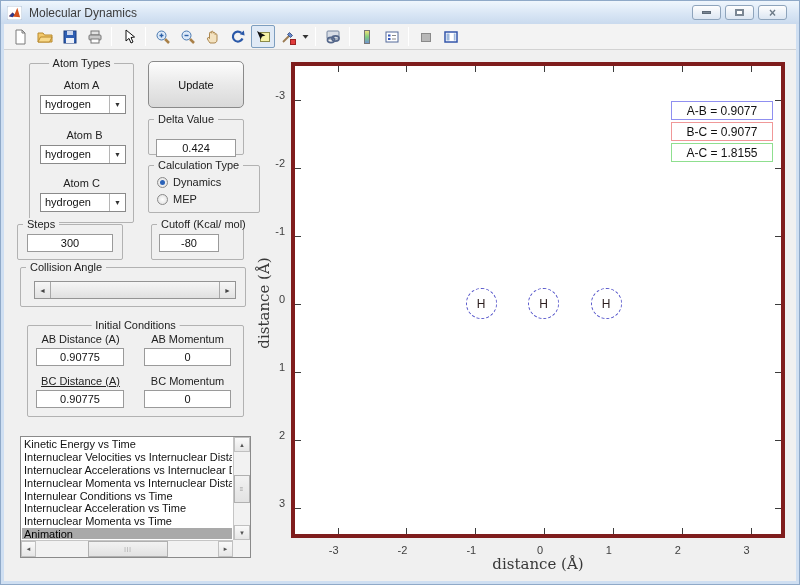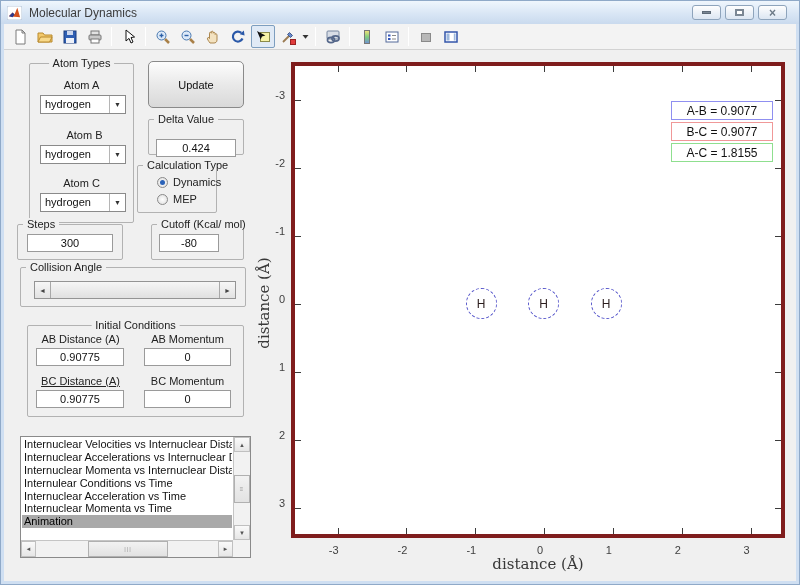--- a/index.html
+++ b/index.html
@@ -261,21 +261,21 @@
     <span class="combo-btn">▼</span>
   </div>
 
   <div class="btn-update">Update</div>
 
   <div class="group" style="left:147px;top:118px;width:96px;height:36px;">
     <span class="gtitle left">Delta Value</span>
   </div>
   <div class="field" style="left:155px;top:129px;width:80px;height:18px;margin-top:9px;">0.424</div>
 
-  <div class="group" style="left:136px;top:164px;width:80px;height:48px;">
+  <div class="group" style="left:147px;top:164px;width:112px;height:48px;">
     <span class="gtitle left">Calculation Type</span>
   </div>
   <div class="radio-row" style="left:156px;top:175px;">
     <span class="radio checked"></span>
     <span>Dynamics</span>
   </div>
   <div class="radio-row" style="left:156px;top:192px;">
     <span class="radio"></span>
     <span>MEP</span>
   </div>
@@ -306,20 +306,21 @@
   <div class="lbl" style="left:133px;top:332px;width:107px;">AB Momentum</div>
   <div class="field" style="left:35px;top:347px;width:88px;height:18px;">0.90775</div>
   <div class="field" style="left:143px;top:347px;width:87px;height:18px;">0</div>
   <div class="lbl" style="left:26px;top:374px;width:107px;text-decoration:underline;">BC Distance (A)</div>
   <div class="lbl" style="left:133px;top:374px;width:107px;">BC Momentum</div>
   <div class="field" style="left:35px;top:389px;width:88px;height:18px;">0.90775</div>
   <div class="field" style="left:143px;top:389px;width:87px;height:18px;">0</div>
 
   <div class="listbox">
     <div id="lb-items">
+        <div class="lb-item">Kinetic Energy vs Time</div>
         <div class="lb-item">Internuclear Velocities vs Internuclear Distance</div>
         <div class="lb-item">Internuclear Accelerations vs Internuclear Distance</div>
         <div class="lb-item">Internuclear Momenta vs Internuclear Distance</div>
         <div class="lb-item">Internulear Conditions vs Time</div>
         <div class="lb-item">Internuclear Acceleration vs Time</div>
         <div class="lb-item">Internuclear Momenta vs Time</div>
         <div class="lb-item sel">Animation</div>
       </div>
     <div class="vscroll">
       <div class="sb-btn" style="top:0;">▲</div>

